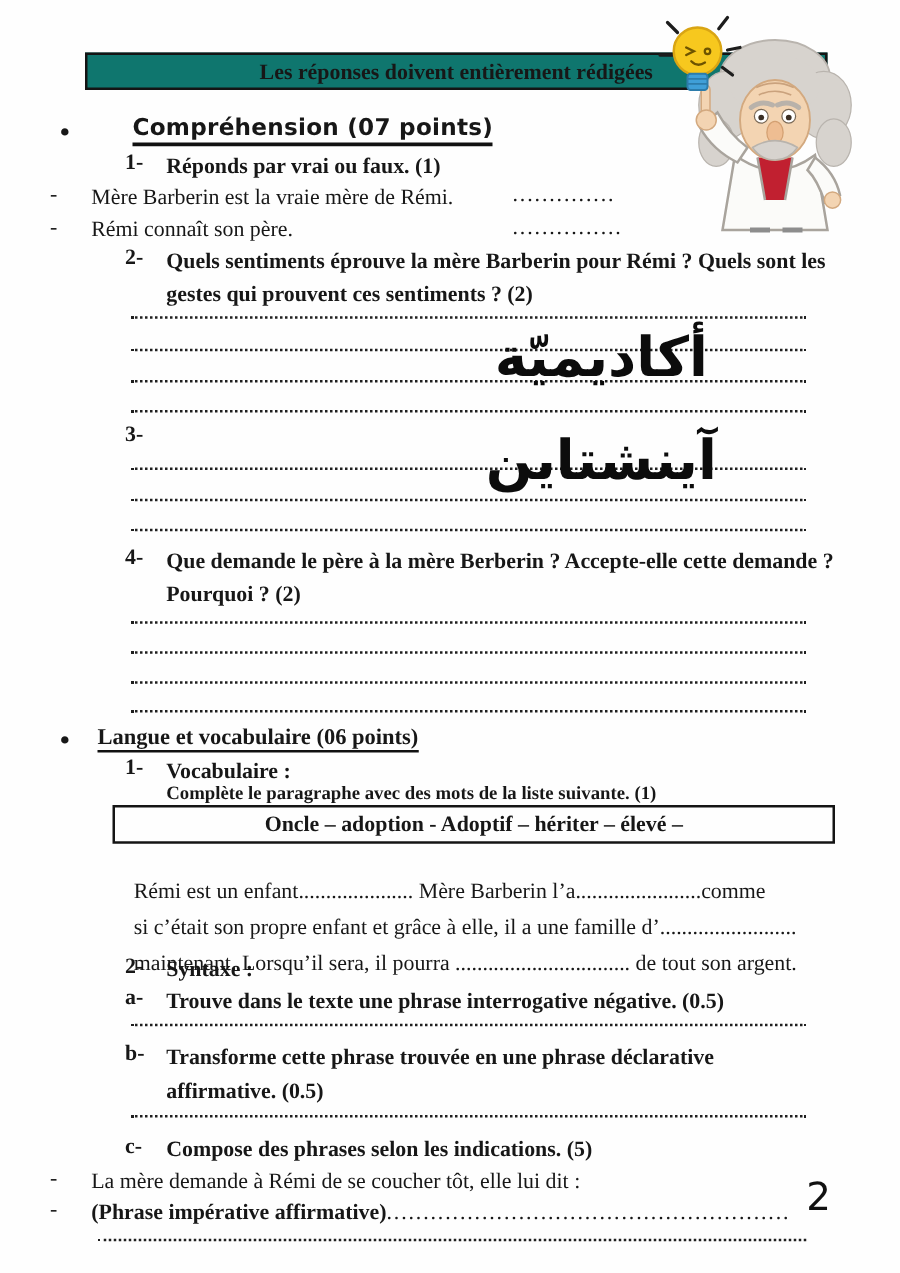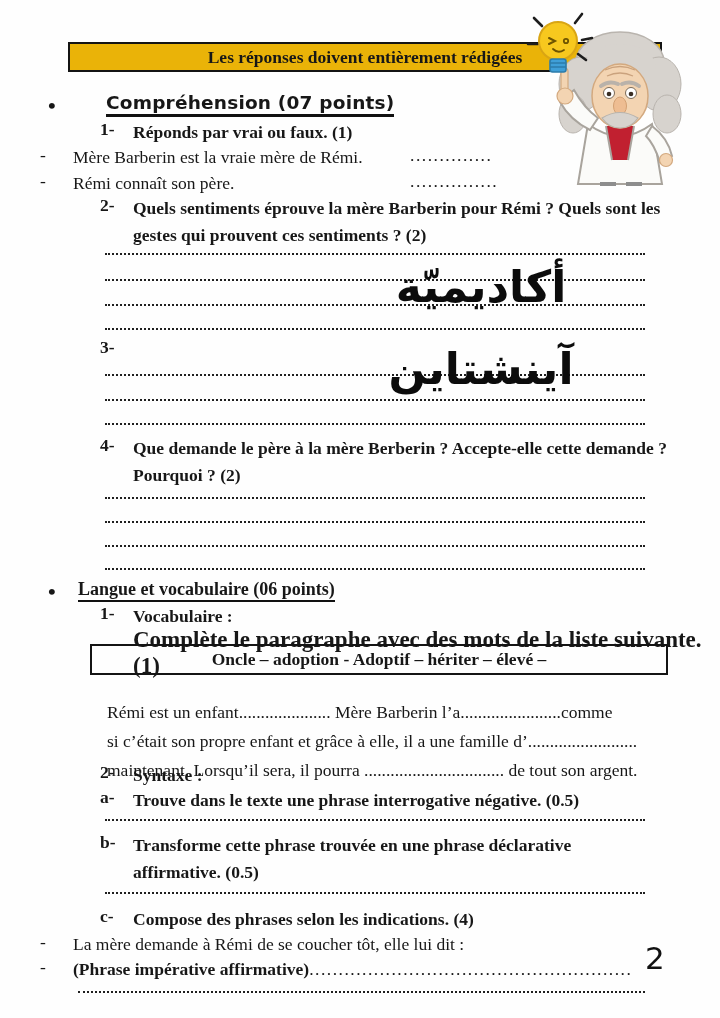--- a/index.html
+++ b/index.html
@@ -5,21 +5,21 @@
   html,body{margin:0;padding:0;background:#ffffff;}
   .page{
     position:relative;width:720px;height:1018px;background:#fefefe;
     font-family:"Liberation Serif", serif;color:#171717;overflow:hidden;
   }
   .abs{position:absolute;}
   
   .notice-box{
     position:absolute;top:42px;left:68px;width:590px;height:26px;
     border:2px solid #141414;line-height:26px;text-align:center;
-    font-weight:bold;font-size:17.5px;background:#eab308;
+    font-weight:bold;font-size:17.5px;background:#0f766e;
   }
   
   .bullet{position:absolute;font-size:22px;font-weight:bold;line-height:20px;}
   .comp-title{
     position:absolute;top:92px;left:78px;
     font-family:"DejaVu Sans", sans-serif;font-weight:800;font-size:18.5px;
     letter-spacing:0.2px;
   }
   .comp-title .u{display:inline-block;border-bottom:3px solid #111;padding-bottom:1px;margin-left:28px;}
   .langue-title{
@@ -179,21 +179,21 @@
   <div class="dotline" style="top:545px;"></div>
   <div class="dotline" style="top:568px;"></div>
 
   <div class="bullet" style="top:582px;left:48px;">•</div>
   <div class="langue-title"><span class="u">Langue et vocabulaire (06 points)</span></div>
 
   <div class="qrow" style="top:603px;">
     <span class="num">1-</span>
     <span class="qtext">Vocabulaire :</span>
   </div>
-  <div class="abs bold" style="top:627px;left:133px;font-size:23px;">Complète le paragraphe avec des mots de la liste suivante. (1)</div>
+  <div class="abs bold" style="top:627px;left:133px;font-size:15px;">Complète le paragraphe avec des mots de la liste suivante. (1)</div>
 
   <div class="wordbank"><span>Oncle – adoption - Adoptif – hériter – élevé –</span></div>
 
   <div class="vpara">
     <div>Rémi est un enfant..................... Mère Barberin l’a.......................comme</div>
     <div>si c’était son propre enfant et grâce à elle, il a une famille d’.........................</div>
     <div>maintenant. Lorsqu’il sera, il pourra ................................ de tout son argent.</div>
   </div>
 
   <div class="qrow" style="top:762px;">
@@ -208,21 +208,21 @@
   <div class="dotline" style="top:819px;"></div>
 
   <div class="qrow" style="top:832px;">
     <span class="num">b-</span>
     <span class="qtext" style="width:525px;">Transforme cette phrase trouvée en une phrase déclarative affirmative. (0.5)</span>
   </div>
   <div class="dotline" style="top:892px;"></div>
 
   <div class="qrow" style="top:906px;">
     <span class="num">c-</span>
-    <span class="qtext">Compose des phrases selon les indications. (4)</span>
+    <span class="qtext">Compose des phrases selon les indications. (5)</span>
   </div>
 
   <div class="drow" style="top:932px;">
     <span class="dash">-</span>
     <span class="dtext">La mère demande à Rémi de se coucher tôt, elle lui dit :</span>
   </div>
   <div class="drow" style="top:957px;">
     <span class="dash">-</span>
     <span class="dtext"><span class="bold">(Phrase impérative affirmative)</span><span class="dots">.......................................................</span></span>
   </div>

